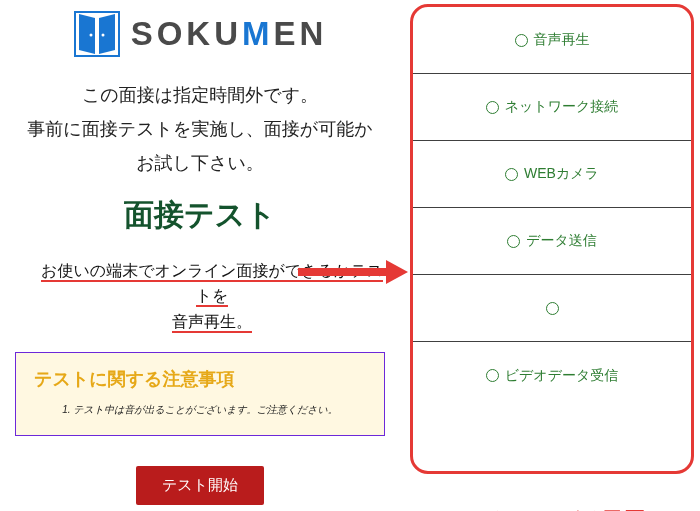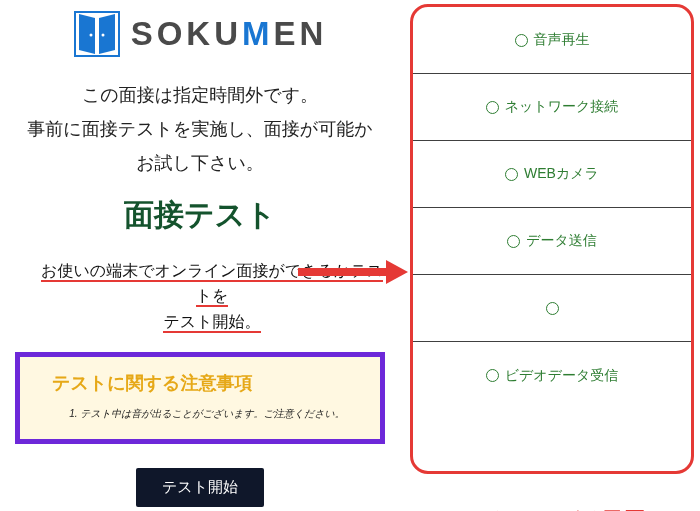--- a/index.html
+++ b/index.html
@@ -62,42 +62,42 @@
       line-height: 1.6;
       display: inline;
     }
     .underline-red {
       border-bottom: 2px solid #E53935;
       padding-bottom: 1px;
     }
     .caution-box {
       width: 100%;
       background: #FFF8E1;
-      border: 5px solid #6d28d9;
-      padding: 14px 18px 16px 32px;
-      margin-bottom: 24px;
+      border: 1px solid #6d28d9;
+      padding: 14px 18px 16px 18px;
+      margin-bottom: 30px;
     }
     .caution-title {
       font-size: 18px;
       font-weight: 700;
       color: #E6A817;
       margin-bottom: 10px;
     }
     .caution-list {
       list-style: none;
       font-size: 10px;
       color: #222;
       line-height: 1.8;
       text-align: center;
       padding: 0 8px;
       font-style: italic;
     }
     .caution-list li::before { content: "1.  "; }
     .start-btn {
-      background: #0f172a;
+      background: #b91c1c;
       color: #fff;
       font-size: 15px;
       font-weight: 500;
       border: none;
       padding: 10px 26px;
       cursor: pointer;
       border-radius: 2px;
       text-align: center;
     }
     .arrow {
@@ -169,21 +169,21 @@
 
   <div class="notice">
     <span>この面接は指定時間外です。</span><br>
     <span>事前に面接テストを実施し、面接が可能かお試し下さい。</span>
   </div>
 
   <div class="heading">面接テスト</div>
 
   <div class="subhead-wrap">
     <span class="subhead underline-red">お使いの端末でオンライン面接ができるかテストを</span><br>
-    <span class="subhead underline-red">テスト開始。</span>
+    <span class="subhead underline-red">音声再生。</span>
   </div>
 
   <div class="caution-box">
     <div class="caution-title">テストに関する注意事項</div>
     <ol class="caution-list">
       <li>テスト中は音が出ることがございます。ご注意ください。</li>
     </ol>
   </div>
 
   <button class="start-btn">テスト開始</button>

